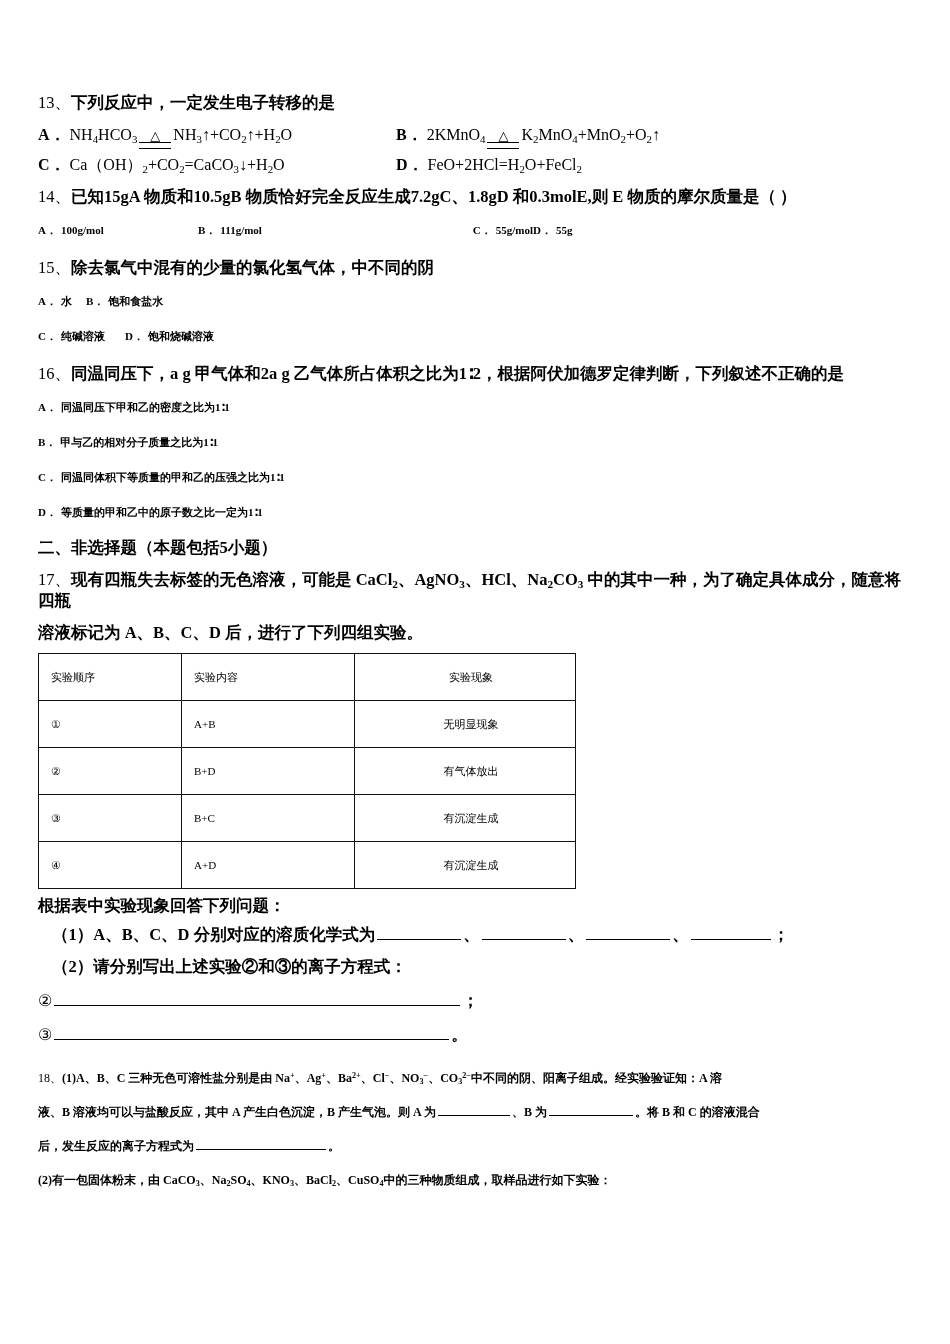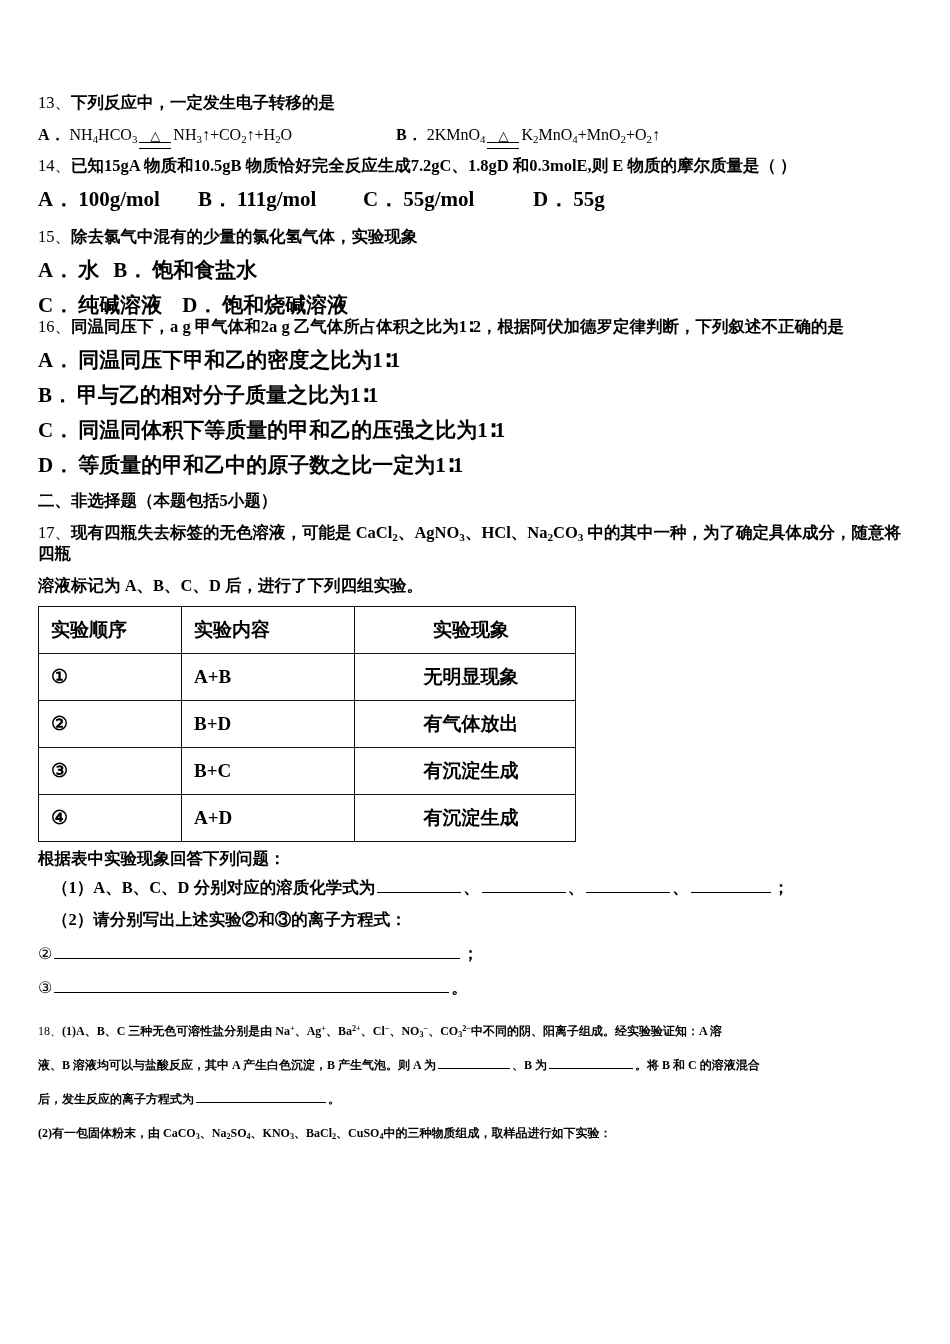--- a/index.html
+++ b/index.html
@@ -32,21 +32,21 @@
     line-height: 21px;
     font-weight: bold;
     margin-bottom: 12px;
   }
   .q-num {
     font-weight: normal;
     font-family: "Liberation Serif", serif;
   }
   .opt-row {
     display: flex;
-    font-size: 21px;
+    font-size: 11px;
     font-weight: bold;
     line-height: 21px;
     margin-bottom: 14px;
   }
   .opt-lab {
     font-weight: bold;
     margin-right: 4px;
   }
 
   
@@ -89,22 +89,22 @@
   
   table.exp-table {
     border-collapse: collapse;
     margin: 10px 0 6px 0;
     table-layout: fixed;
     width: 498px;
   }
   table.exp-table td {
     border: 1.3px solid #111;
     padding: 9px 0 9px 12px;
-    font-size: 19px;
-    font-weight: bold;
+    font-size: 11px;
+    font-weight: normal;
     height: 28px;
     vertical-align: middle;
     line-height: 20px;
   }
   table.exp-table .c1 { width: 130px; }
   table.exp-table .c2 { width: 160px; }
   table.exp-table .c3 { width: 208px; text-align: center; }
   .circnum { font-size: 16px; font-weight: normal; }
 
   
@@ -149,43 +149,51 @@
               </span>NH<sub>3</sub>↑+CO<sub>2</sub>↑+H<sub>2</sub>O</span>
         </div>
         <div>
           <span class="opt-lab">B．</span><span>2KMnO<sub>4</sub><span class="rxn">
                 <span class="tri">△</span>
                 <span class="bar"></span>
               </span>K<sub>2</sub>MnO<sub>4</sub>+MnO<sub>2</sub>+O<sub>2</sub>↑</span>
         </div>
       </div>
 
+      <div class="q13-opts" style="margin-bottom:10px;">
+        <div class="col-a">
+          <span class="opt-lab">C．</span><span>Ca（OH）<sub>2</sub>+CO<sub>2</sub>=CaCO<sub>3</sub>↓+H<sub>2</sub>O</span>
+        </div>
+        <div>
+          <span class="opt-lab">D．</span><span>FeO+2HCl=H<sub>2</sub>O+FeCl<sub>2</sub></span>
+        </div>
+      </div>
     </div>
 
     <div>
       <div class="q-stem" style="margin-bottom:13px;">
         <span class="q-num">14、</span><span>已知15gA 物质和10.5gB 物质恰好完全反应生成7.2gC、1.8gD 和0.3molE,则 E 物质的摩尔质量是（  ）</span>
       </div>
       <div class="opt-row" style="margin-bottom:16px;">
         <div style="width:160px;"><span class="opt-lab">A．</span><span>100g/mol</span></div>
         <div style="width:165px;"><span class="opt-lab">B．</span><span>111g/mol</span></div>
-        <div style="width:170px;"><span class="opt-lab">C．</span><span>55g/mol</span></div>
+        <div style="width:170px;text-align:right;"><span class="opt-lab">C．</span><span>55g/mol</span></div>
         <div><span class="opt-lab">D．</span><span>55g</span></div>
       </div>
     </div>
 
     <div>
       <div class="q-stem" style="margin-bottom:13px;">
-        <span class="q-num">15、</span><span>除去氯气中混有的少量的氯化氢气体，实验现象</span>
+        <span class="q-num">15、</span><span>除去氯气中混有的少量的氯化氢气体，中不同的阴</span>
       </div>
       <div class="opt-row" style="margin-bottom:14px;">
         <div style="margin-right:14px;"><span class="opt-lab">A．</span><span>水</span></div>
         <div><span class="opt-lab">B．</span><span>饱和食盐水</span></div>
       </div>
-      <div class="opt-row" style="margin-bottom:0;">
+      <div class="opt-row" style="margin-bottom:16px;">
         <div style="margin-right:20px;"><span class="opt-lab">C．</span><span>纯碱溶液</span></div>
         <div><span class="opt-lab">D．</span><span>饱和烧碱溶液</span></div>
       </div>
     </div>
 
     <div>
       <div class="q-stem" style="margin-bottom:13px;">
         <span class="q-num">16、</span><span>同温同压下，a g 甲气体和2a g 乙气体所占体积之比为1∶2，根据阿伏加德罗定律判断，下列叙述不正确的是</span>
       </div>
       <div class="opt-row" style="margin-bottom:14px;">

